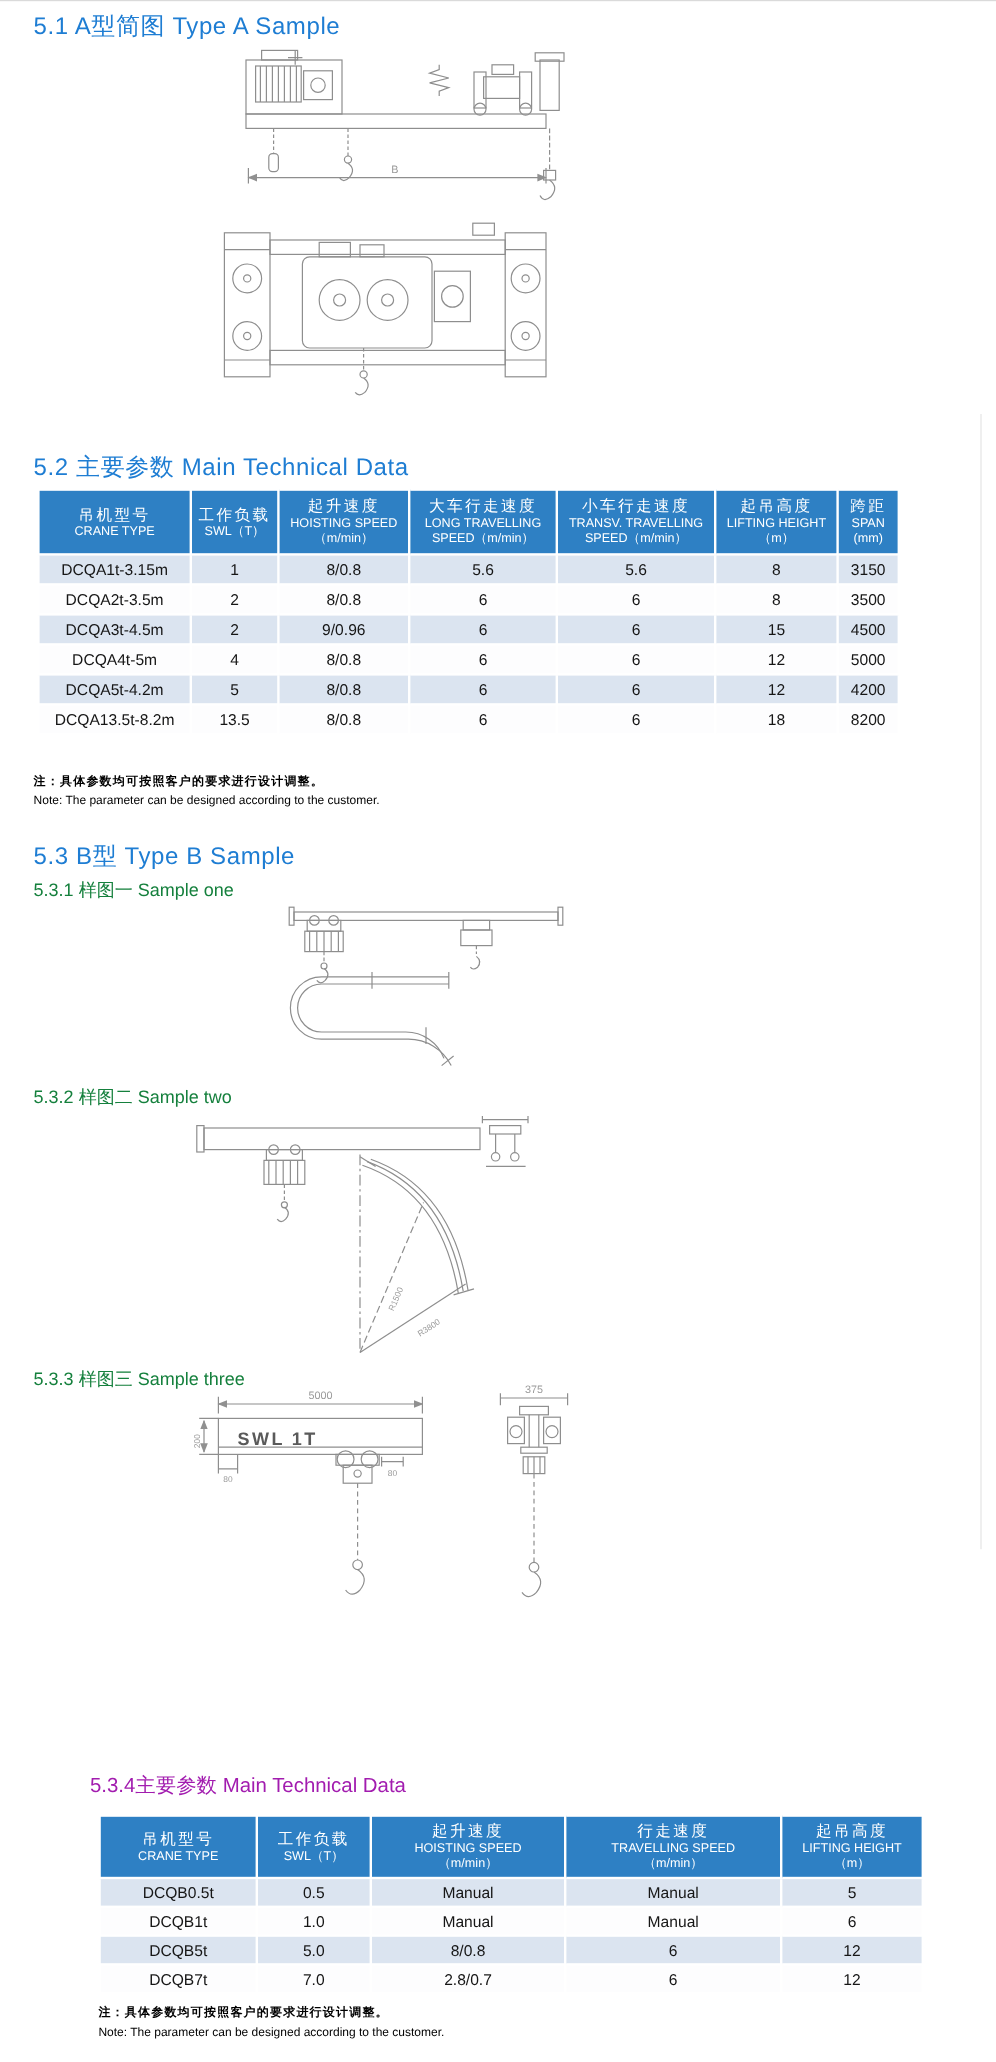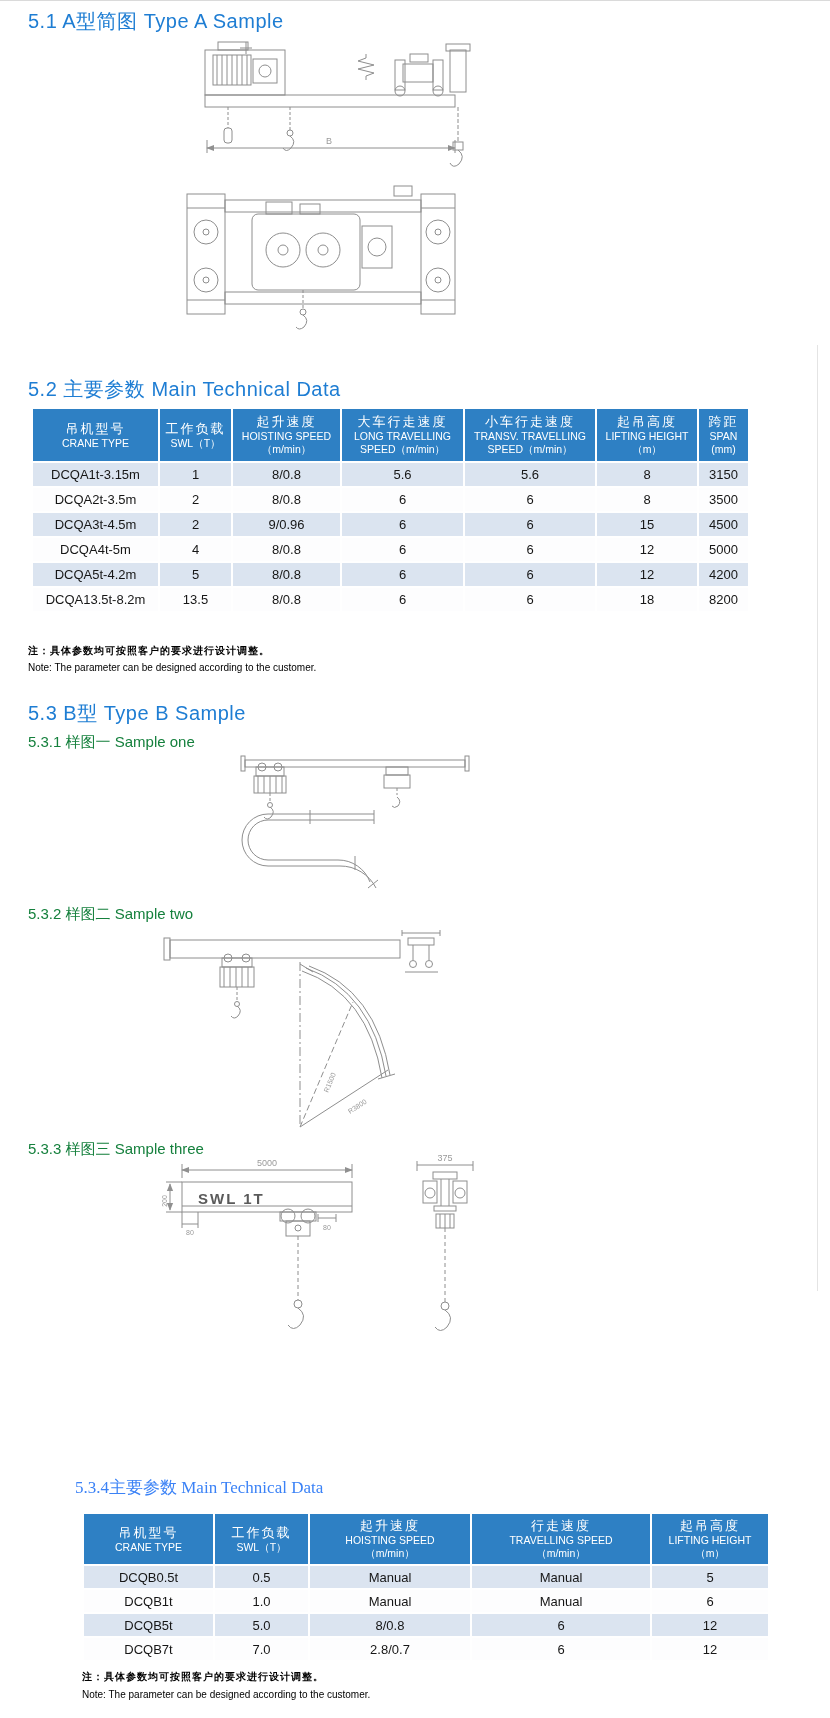--- a/index.html
+++ b/index.html
@@ -1,21 +1,21 @@
 <!DOCTYPE html>
 <html><head>
 <meta charset="utf-8">
 <style>
   html,body{margin:0;padding:0;background:#fff;}
   .page{position:relative;width:830px;height:1718px;background:#fff;overflow:hidden;
         font-family:"Liberation Sans",sans-serif;color:#1a1a1a;}
   .abs{position:absolute;}
   .h-blue{color:#1e7dd3;font-size:20px;letter-spacing:.5px;white-space:nowrap;text-align:center;}
   .h-sub{color:#15803d;font-size:15px;white-space:nowrap;}
-  .h-serif{font-family:Liberation Serif, serif;font-size:17px;color:#3b82f6;white-space:nowrap;}
+  .h-serif{font-family:Liberation Sans, sans-serif;font-size:17px;color:#a21caf;white-space:nowrap;}
   .note{font-size:10px;color:#000000;white-space:nowrap;}
   .note-cn{font-weight:bold;letter-spacing:1px;}
   table{border-collapse:collapse;table-layout:fixed;}
   th{background:#2e80c4;color:#fff;font-weight:normal;border:2px solid #fff;padding:0;vertical-align:middle;}
   th .cn{display:block;font-size:13px;line-height:16px;letter-spacing:2px;}
   th .en{display:block;font-size:10.5px;line-height:13px;}
   td{border:2px solid #fff;padding:0;text-align:center;font-size:13px;color:#161616;}
   tbody tr:nth-child(odd){background:#dbe4f0;}
   tbody tr:nth-child(even){background:#fdfdfe;}
   #tableA thead tr{height:54px;} #tableA tbody tr{height:25px;}

